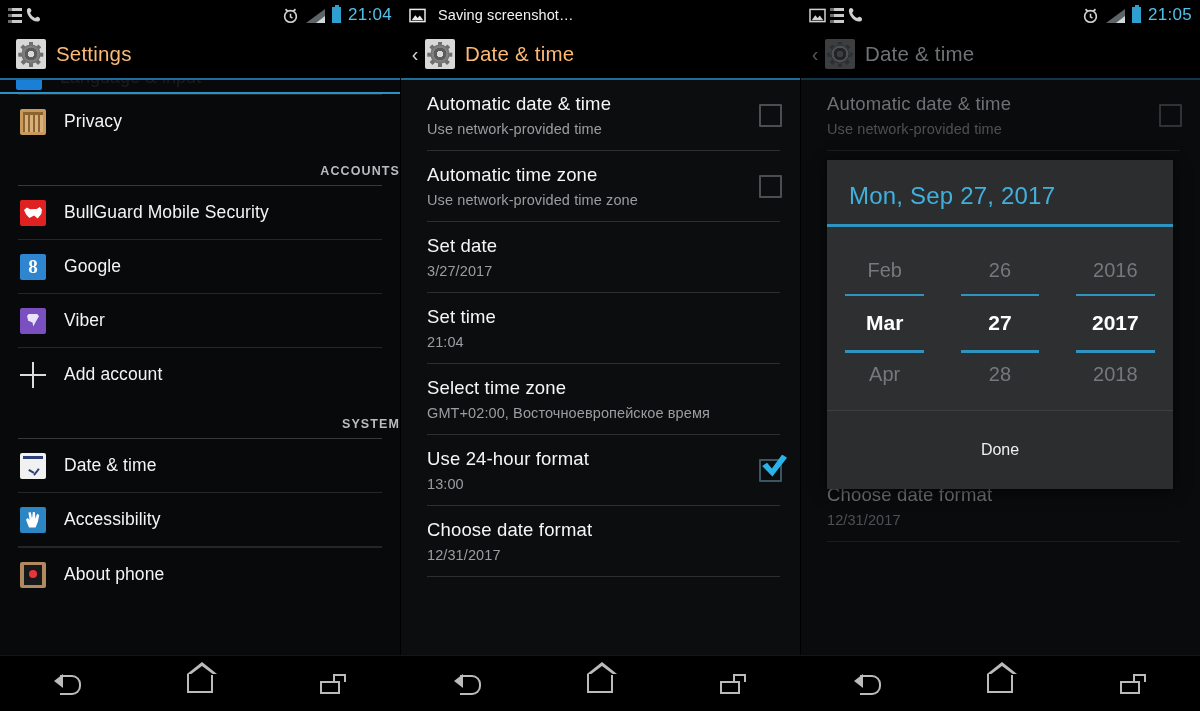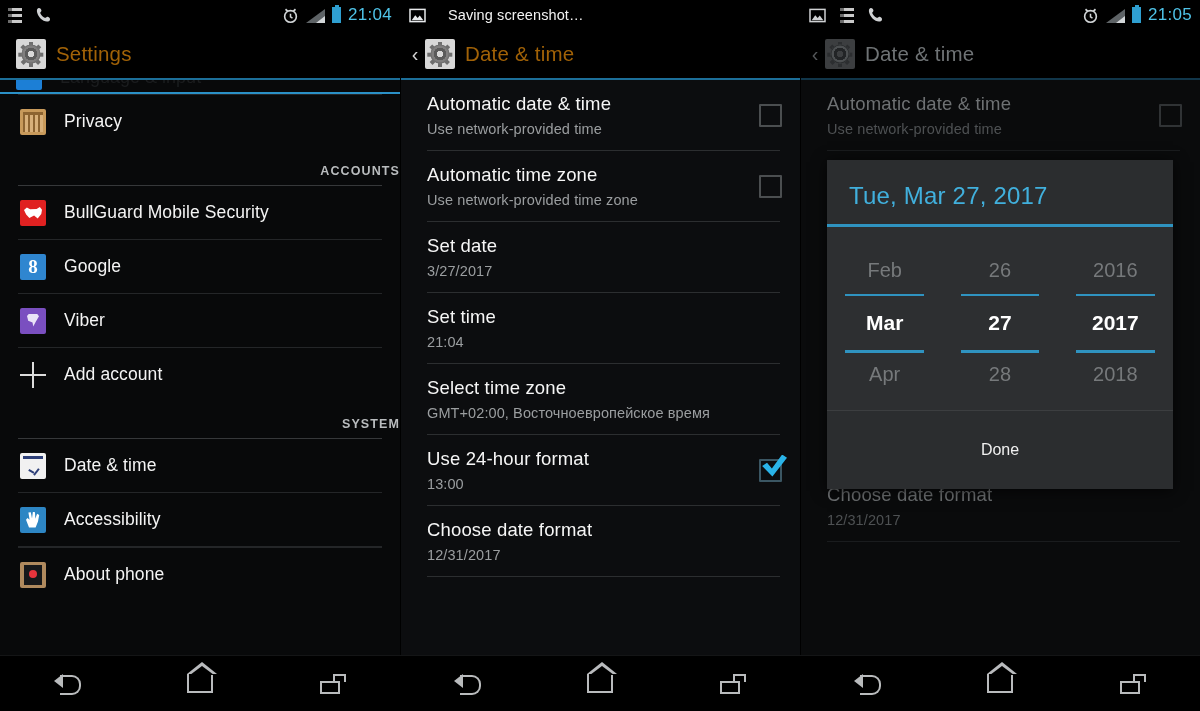--- a/index.html
+++ b/index.html
@@ -17,21 +17,21 @@
   }
   #panel-left   { left: 0;   background:#08090a; }
   #panel-mid    { left: 400px; background:#0c0d0f; border-left:1px solid #000; }
   #panel-right  { left: 800px; background:#0a0b0c; border-left:1px solid #000; }
 
   
   .statusbar {
     position: relative; height: 30px; background:#000;
     display:flex; align-items:center; padding: 0 8px;
   }
-  .sb-left { display:flex; align-items:center; gap:14px; }
+  .sb-left { display:flex; align-items:center; gap:4px; }
   .sb-right { margin-left:auto; display:flex; align-items:center; gap:7px; }
   .sb-note { color:#f2f2f2; font-size:14.5px; margin-left:8px; letter-spacing:.1px;}
   .sb-clock { color:#4fc3e8; font-size:17px; font-weight:400; letter-spacing:.3px; }
 
   .ico { display:block; }
   .ico-sim { width:14px; height:15px; position:relative; }
   .ico-sim i {
     position:absolute; left:0; width:14px; height:3px; background:#c9c9c9; display:block;
   }
   .ico-sim i:nth-child(1){ top:0; }
@@ -74,21 +74,21 @@
     box-shadow: 0 0 0 1px #6f6f6f inset;
   }
   .ab-gear i {
     position:absolute; left:50%; top:50%; width:3.6px; height:25px; margin:-12.5px 0 0 -1.8px;
     background:#6e6e6e;
   }
   .ab-gear i:nth-child(1){ transform:rotate(0deg); }
   .ab-gear i:nth-child(2){ transform:rotate(45deg); }
   .ab-gear i:nth-child(3){ transform:rotate(90deg); }
   .ab-gear i:nth-child(4){ transform:rotate(135deg); }
-  .ab-title { color:#a16207; font-size:20.5px; letter-spacing:.2px; }
+  .ab-title { color:#fdba74; font-size:20.5px; letter-spacing:.2px; }
   .dim .ab-title { color:#6f7375; }
   .dim .ab-gear { background:#3c3e40; }
   .dim .ab-gear::after{
     background: radial-gradient(circle at 50% 50%, #3c3e40 0 3.2px, #222426 3.4px 6.3px, #4d5052 6.5px 100%);
     box-shadow: 0 0 0 1px #2a2c2e inset;
   }
   .dim .ab-gear i { background:#2c2e30; }
   .dim .ab-chevron { color:#55585a; }
   .dim.actionbar { border-bottom-color:#11364a; }
 
@@ -517,21 +517,21 @@
         <span class="txt">
           <span class="ptitle">Choose date format</span>
           <span class="psub" style="display:block">12/31/2017</span>
         </span>
       </div>
       <div class="pdiv"></div>
     </div>
 
     <div class="dialog">
       <div class="dlg-head">
-        <span class="hd">Tue, Mar 27, 2017</span>
+        <span class="hd">Mon, Sep 27, 2017</span>
       </div>
       <div class="dlg-rule"></div>
 
       <div class="dlg-body">
         <div class="spin-grid">
           <div class="spin-col">
             <span class="sp-ghost">Feb</span>
             <span class="sp-bar"></span>
             <span class="sp-cur">Mar</span>
             <span class="sp-bar"></span>

